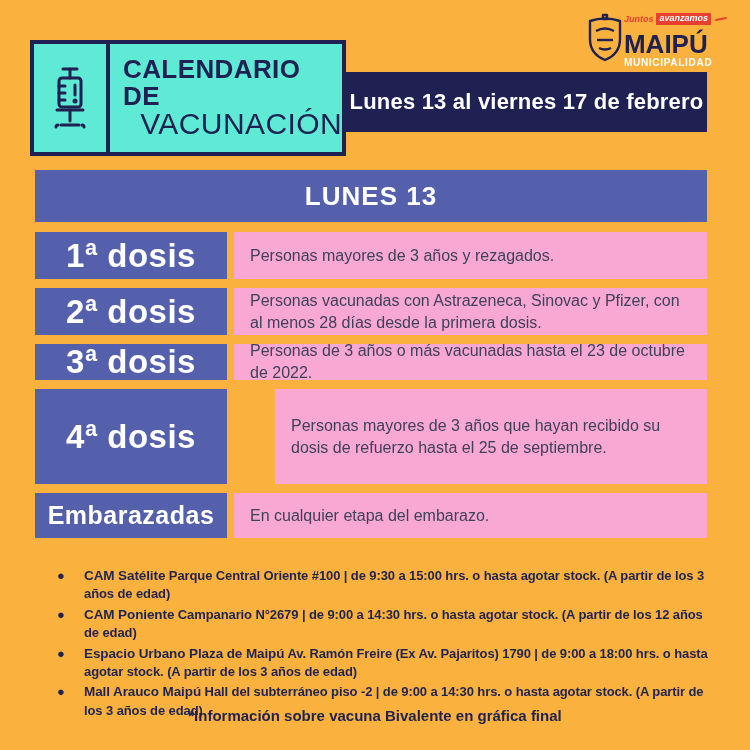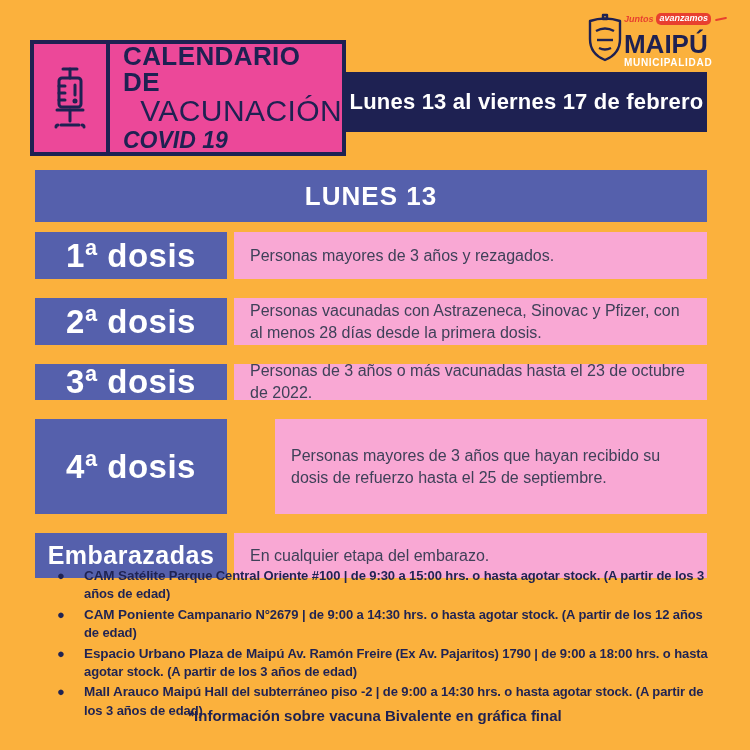--- a/index.html
+++ b/index.html
@@ -8,21 +8,21 @@
     background:#FBB13D;
     position:relative;
     font-family:"Liberation Sans", sans-serif;
     overflow:hidden;
   }
 
   
   .title-card {
     position:absolute; left:30px; top:40px;
     width:316px; height:116px;
-    background:#ec4899;
+    background:#5eead4;
     border:4px solid #1E2152;
     box-sizing:border-box;
     display:flex;
     z-index:2;
   }
   .icon-box {
     width:72px; flex-shrink:0;
     border-right:4px solid #1E2152;
     display:flex; align-items:center; justify-content:center;
   }
@@ -45,34 +45,34 @@
   }
 
   
   .logo {
     position:absolute; top:13px; right:23px;
     display:flex; align-items:flex-start; 
   }
   .logo-text { display:flex; flex-direction:column; align-items:flex-start; }
   .tagline { display:flex; align-items:center; gap:3px; font-size:9px; font-weight:800; font-style:italic; line-height:1; }
   .tag-juntos { color:#E8402F; }
-  .tag-avanzamos { background:#E8402F; color:#ffffff; padding:1px 3px 2px; border-radius:5px; font-style:italic; }
+  .tag-avanzamos { background:#E8402F; color:#ffffff; padding:1px 3px 2px; border-radius:0; font-style:italic; }
   .tag-swoosh { width:12px; height:2px; background:#E8402F; border-radius:2px; transform:rotate(-12deg); margin-left:1px; }
   .logo-name { font-size:26px; font-weight:900; color:#1E2152; line-height:0.95; margin-top:7px; }
   .logo-sub { font-size:10px; font-weight:800; color:#ffffff; letter-spacing:0.7px; line-height:1.1; }
 
   
   .schedule { position:absolute; left:35px; top:170px; width:672px; }
   .day-bar {
     height:52px; background:#5560AC; color:#ffffff;
     display:flex; align-items:center; justify-content:center;
     font-size:26px; font-weight:800; letter-spacing:1px;
     margin-bottom:10px;
   }
-  .row { display:flex; margin-bottom:19px;border-radius:19px; }
+  .row { display:flex; margin-bottom:9px;border-radius:19px; }
   .h47 { height:47px; } .h46 { height:36px; } .h95 { height:95px;gap:41px; } .h45 { height:45px; }
   .row-emb { margin-top:3px; }
   .cell-label {
     width:192px; flex-shrink:0;
     background:#5560AC; color:#ffffff;
     display:flex; align-items:center; justify-content:center;
     font-weight:800; font-size:33px; letter-spacing:0.5px;
   }
   .row-emb .cell-label { font-size:25px; }
   .cell-desc {
@@ -116,21 +116,20 @@
         <path d="M21 45 V56"></path>
         <path d="M12 60 H30"></path>
         <path d="M9 60 Q7 60 7 62"></path>
         <path d="M33 60 Q35 60 35 62"></path>
       </svg>
     </span>
   </div>
   <div class="title-text">
     <div class="t1">CALENDARIO DE</div>
     <div class="t2">VACUNACIÓN</div>
-    <div class="t3">COVID 19</div>
   </div>
 </div>
 
 <div class="week-banner">Lunes 13 al viernes 17 de febrero</div>
 
 <div class="logo">
   <span>
     <svg width="38" height="50" viewBox="0 0 38 50" fill="none" stroke="#1E2152" stroke-width="2.4" stroke-linejoin="round">
       <path d="M17 2 H21 V6 H17 Z"></path>
       <path d="M4 8 Q19 3 34 8 L34 26 Q34 41 19 47 Q4 41 4 26 Z"></path>

